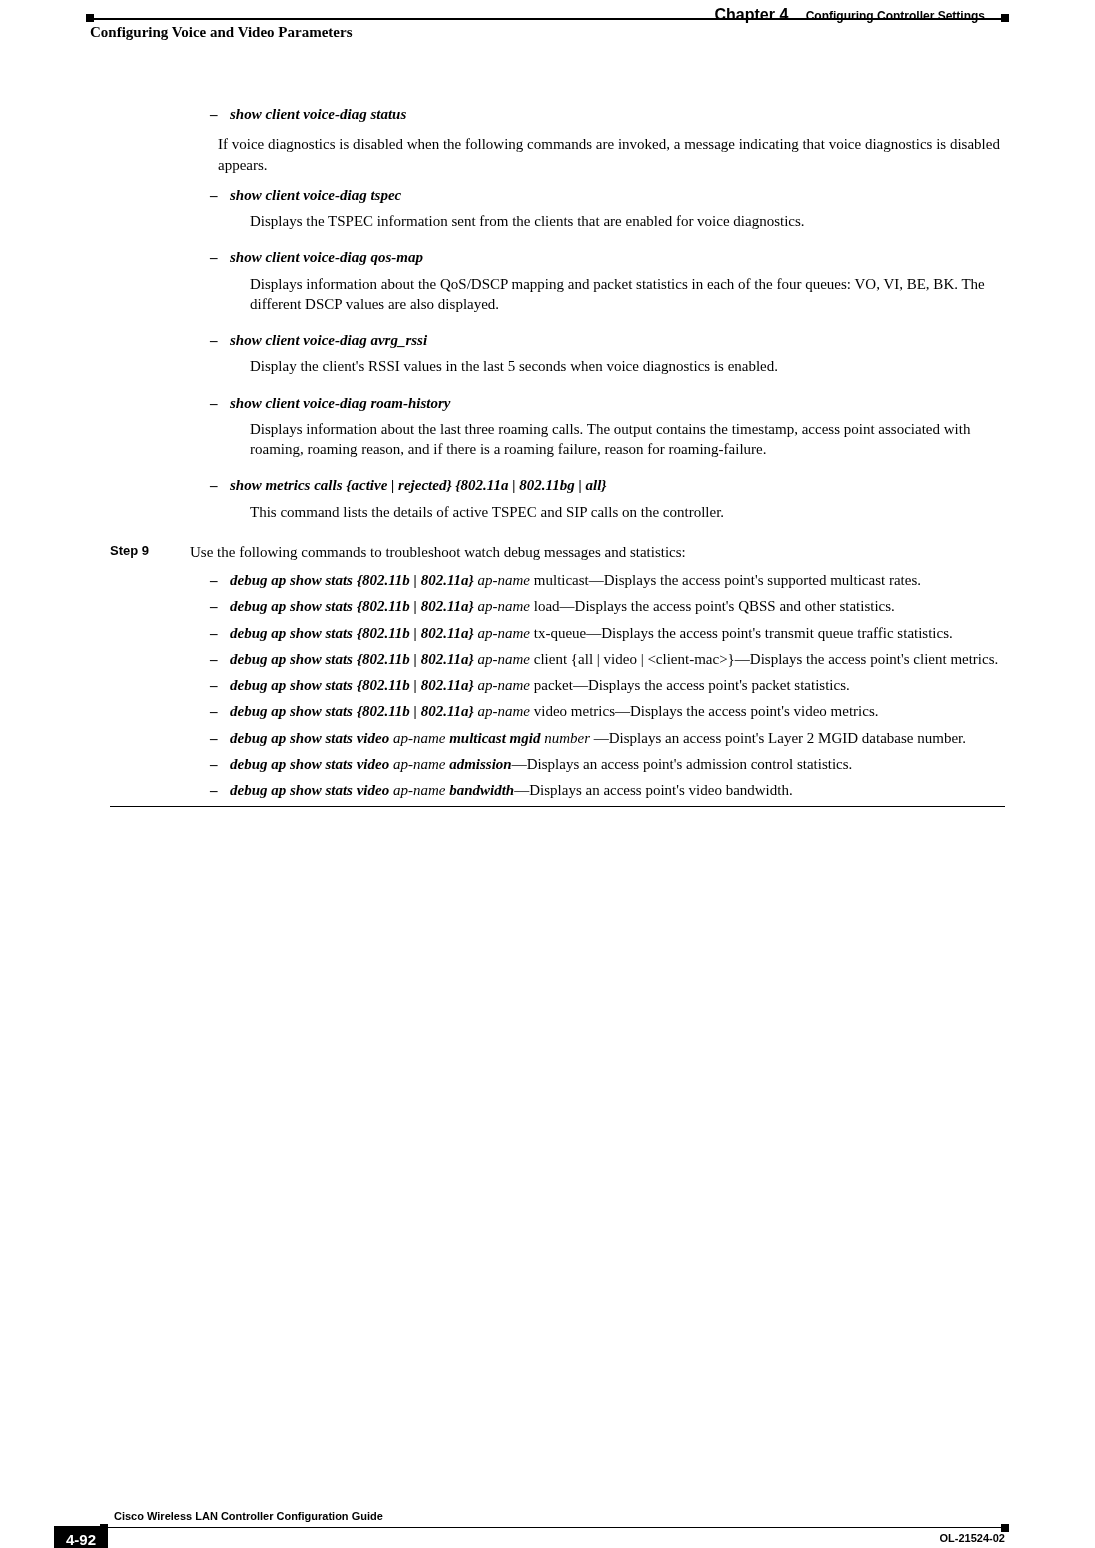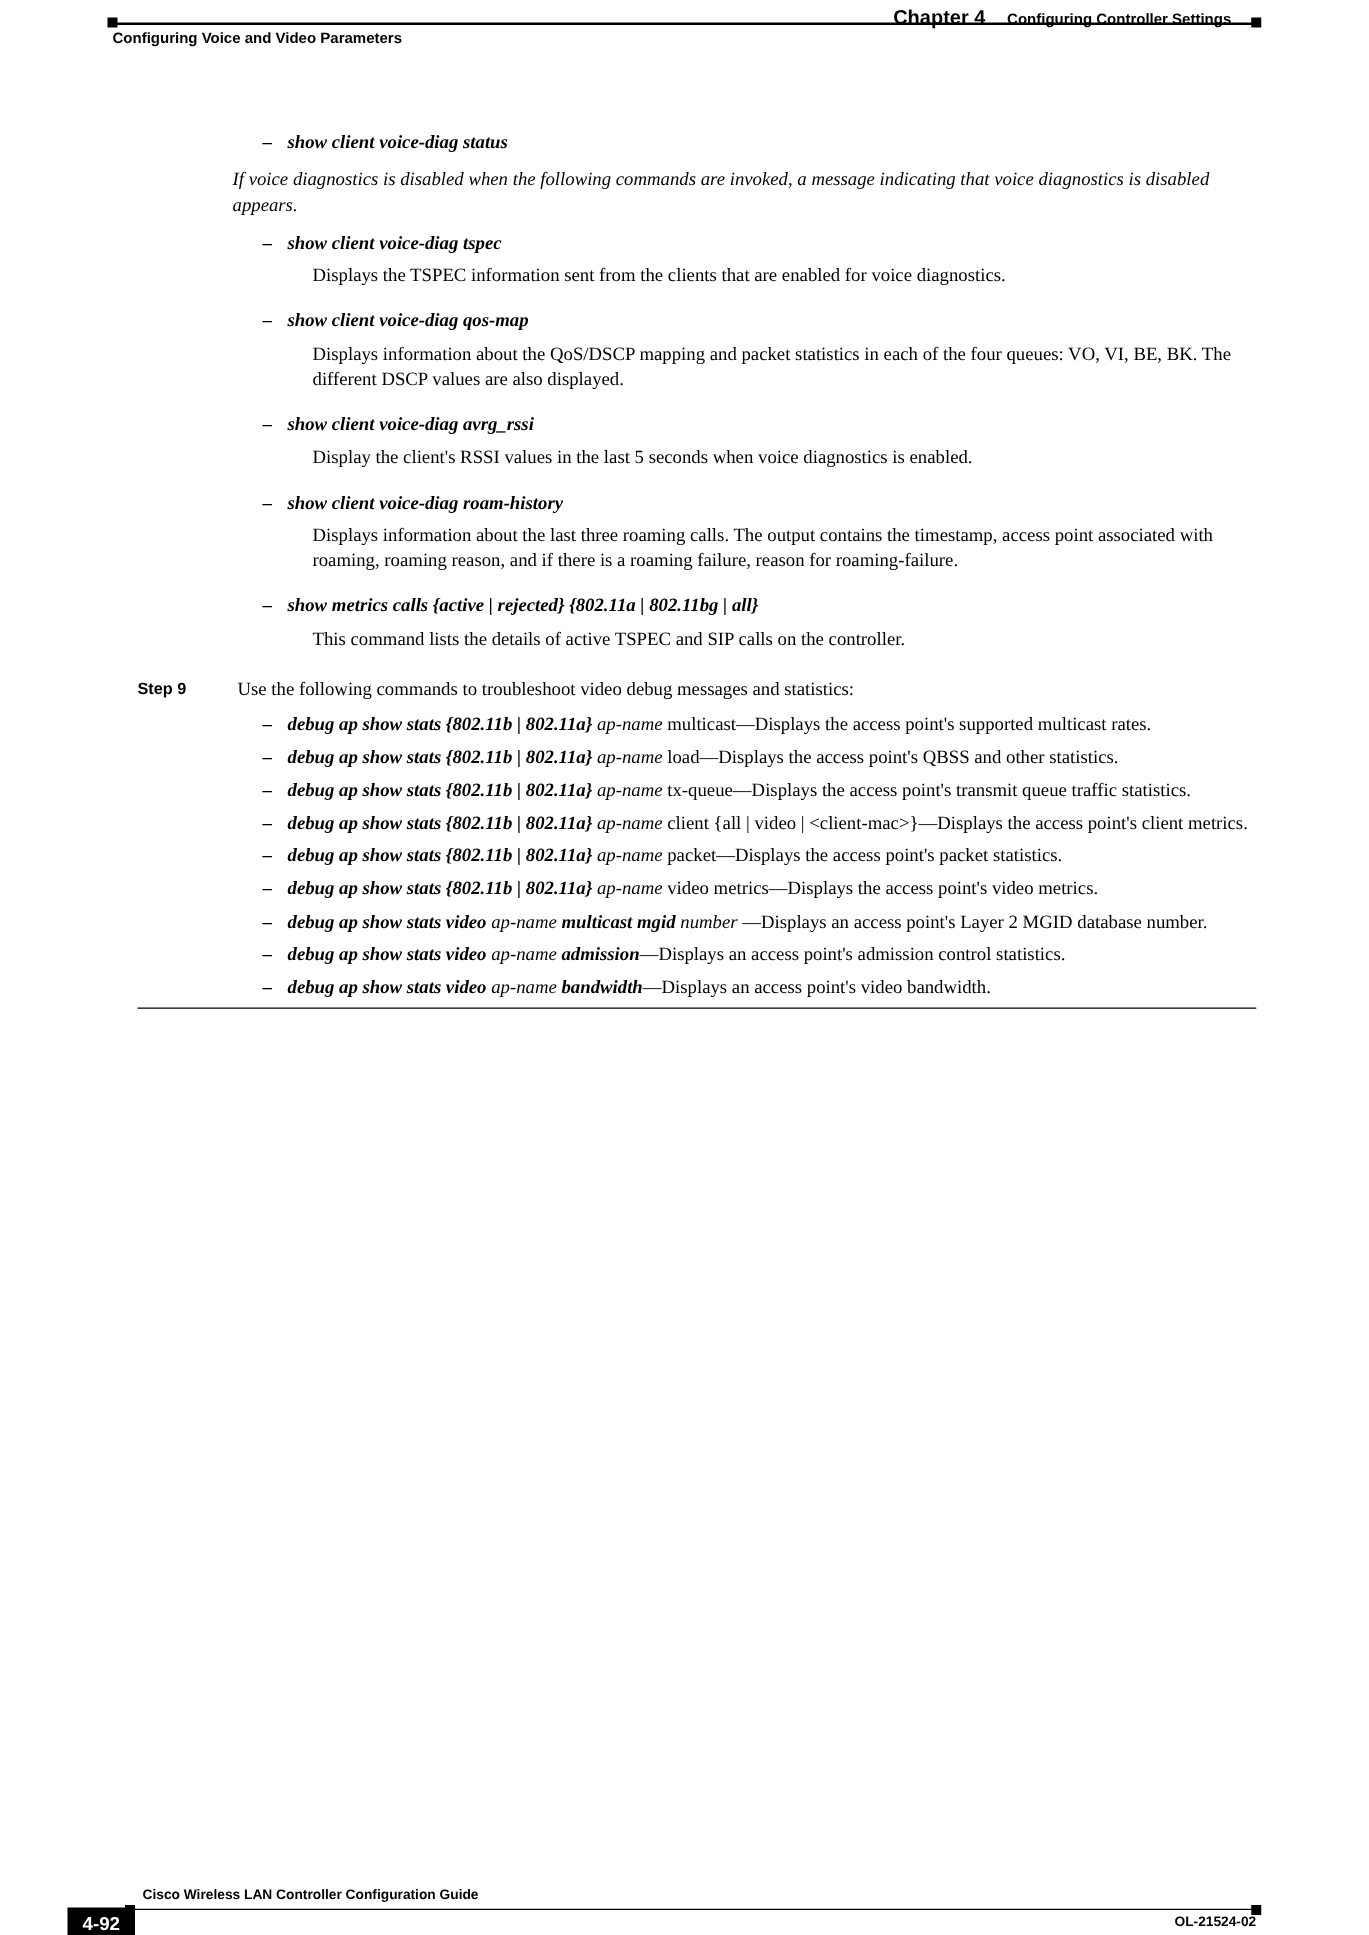--- a/index.html
+++ b/index.html
@@ -38,21 +38,22 @@
     position: absolute;
     right: 20px;
     top: -6px;
   }
   .header-chapter { font-size: 16px; }
   .header-title { font-size: 12px; margin-left: 14px; }
   .header-left {
     position: absolute;
     left: 0px;
     top: 12px;
-    font-size: 12px;
+    font-size: 15px;
+    font-family: Liberation Serif, serif;
   }
   .content {
     margin: 60px 90px 0 110px;
   }
   .sublist {
     margin-left: 100px;
   }
   .sub-item {
     display: flex;
     margin-bottom: 6px;
@@ -66,22 +67,21 @@
     flex: 1;
   }
   .cmd-bold {
     font-weight: bold;
     font-style: italic;
   }
   .cmd-desc {
     margin: 6px 0 10px 20px;
   }
   .para {
-    margin: 10px 0 10px 76px;
-    font-style: italic;
+    margin: 10px 0 10px 108px;
   }
   .step-row {
     display: flex;
     margin-top: 10px;
   }
   .step-label {
     width: 80px;
     flex-shrink: 0;
     font-family: Arial, Helvetica, sans-serif;
     font-weight: bold;
@@ -204,21 +204,21 @@
       <div class="dash">–</div>
       <div class="sub-item-body">
         <div class="cmd-bold">show metrics calls {active | rejected} {802.11a | 802.11bg | all}</div>
         <div class="cmd-desc">This command lists the details of active TSPEC and SIP calls on the controller.</div>
       </div>
     </div>
   </div>
 
   <div class="step-row">
     <div class="step-label">Step 9</div>
-    <div class="step-text">Use the following commands to troubleshoot video debug messages and statistics:</div>
+    <div class="step-text">Use the following commands to troubleshoot watch debug messages and statistics:</div>
   </div>
 
   <div class="sublist" style="margin-top:8px;">
 
     <div class="sub-item">
       <div class="dash">–</div>
       <div class="sub-item-body"><span class="cmd-bold">debug ap show stats {802.11b | 802.11a} </span><span class="italic">ap-name</span><span> multicast—Displays the access point's supported multicast rates.</span></div>
     </div>
 
     <div class="sub-item">

